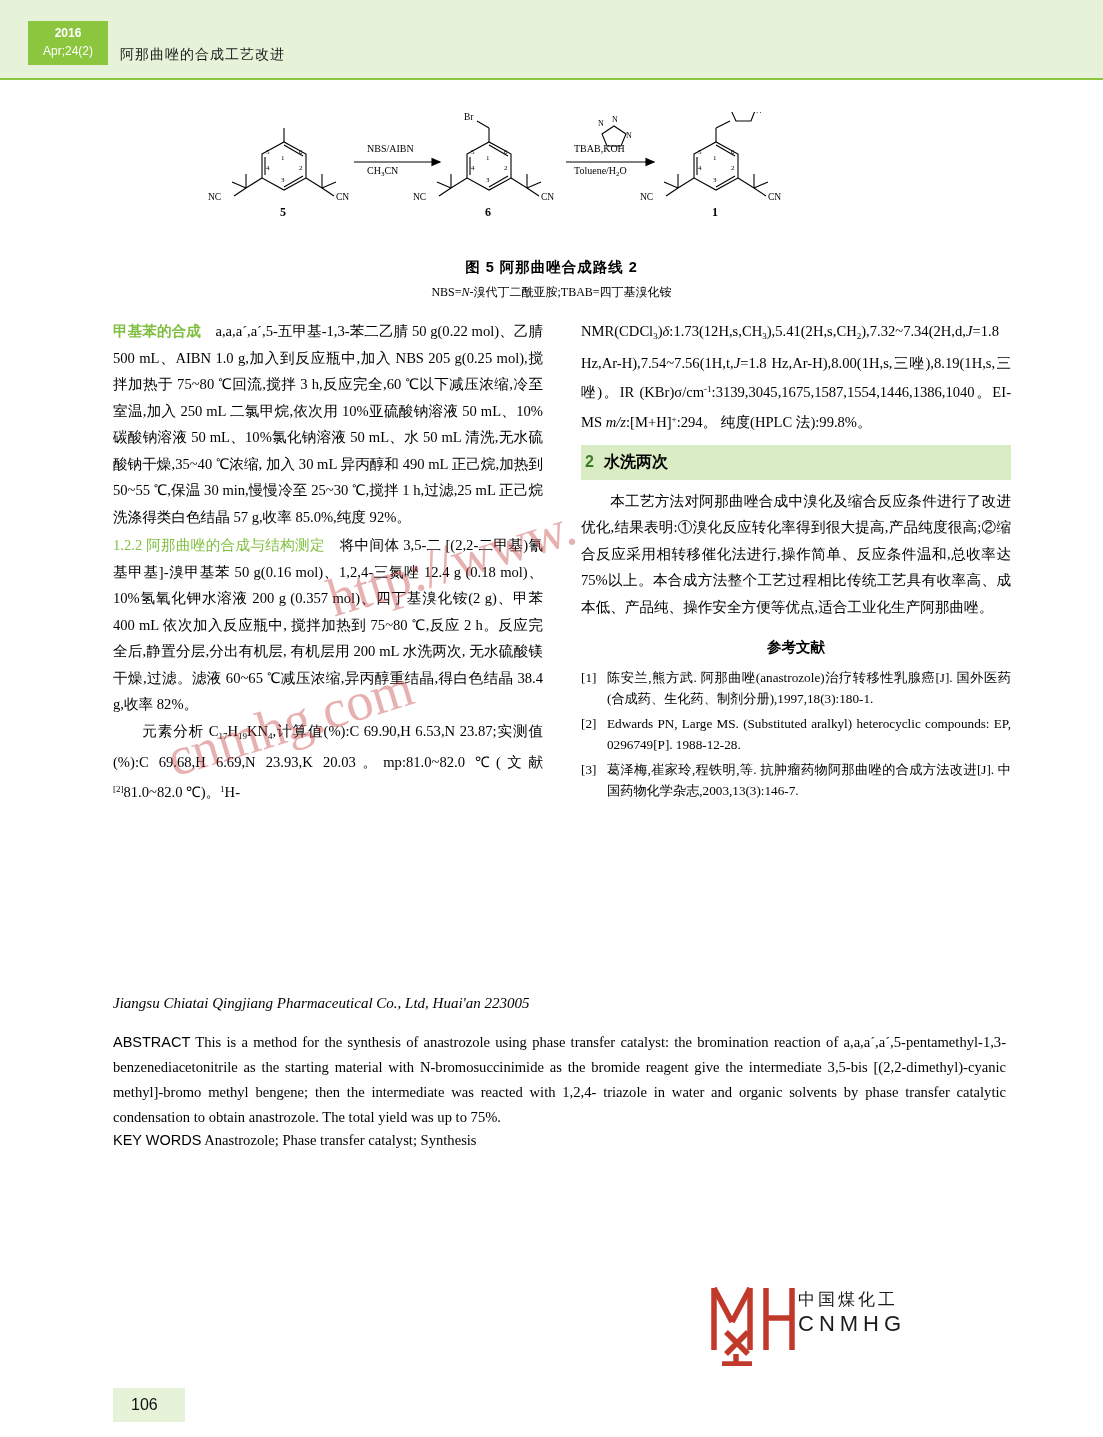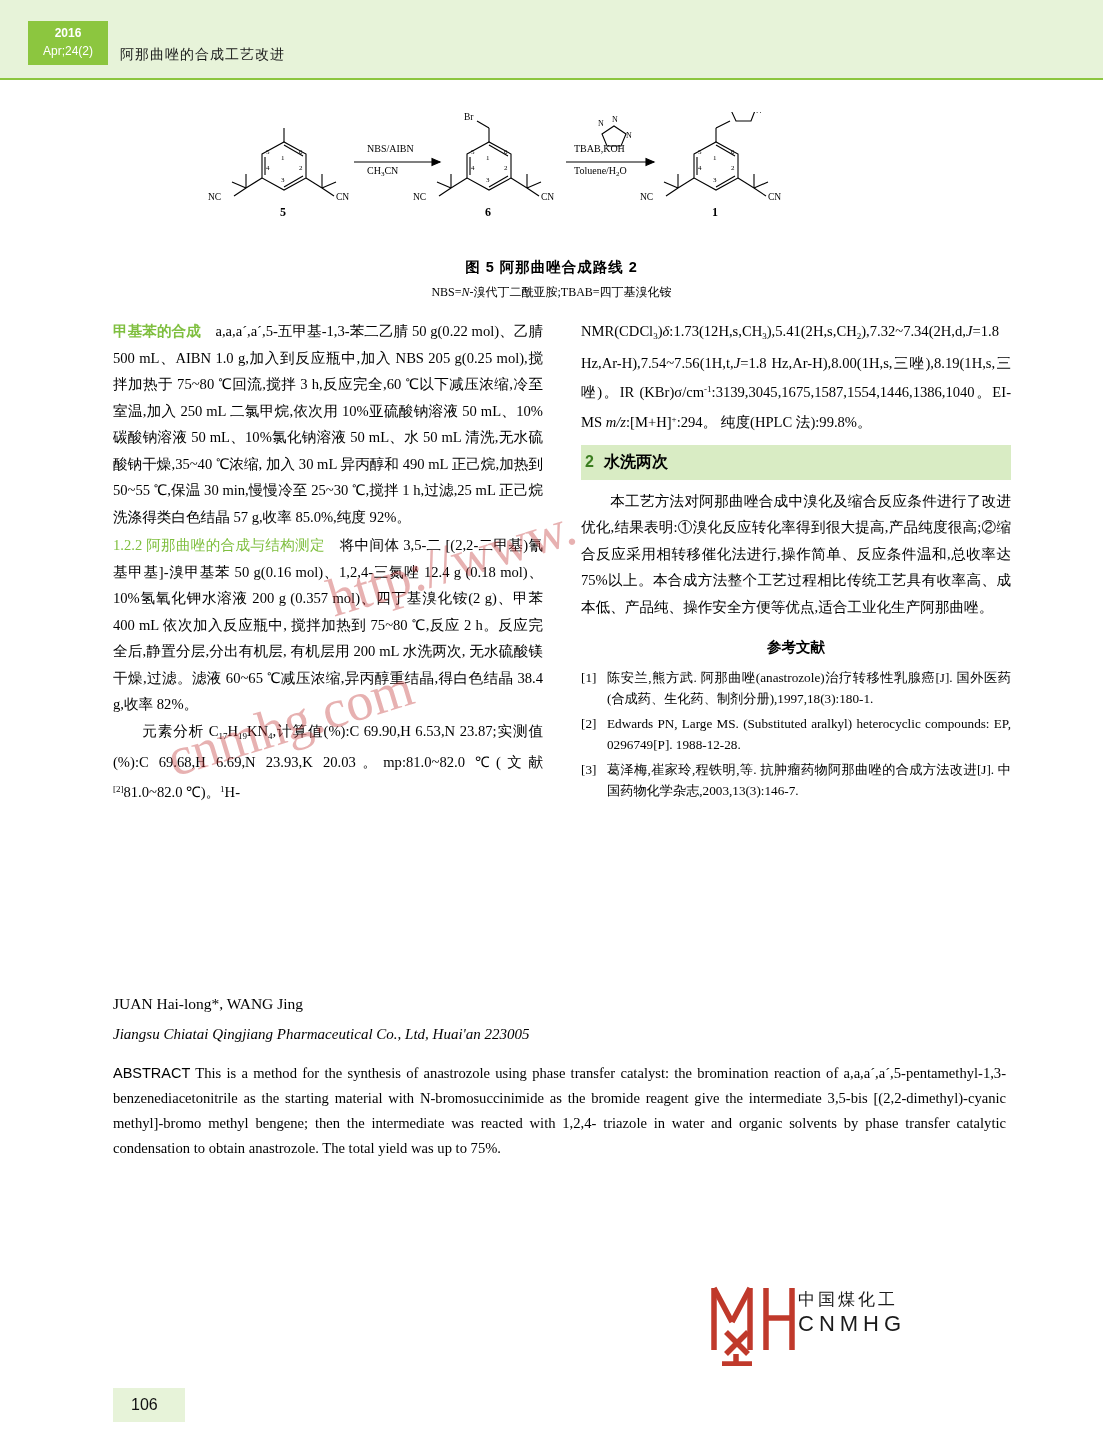--- a/index.html
+++ b/index.html
@@ -407,25 +407,28 @@
     <div class="rn">[2]</div>
     <div class="rt">Edwards PN, Large MS.  (Substituted aralkyl) heterocyclic compounds: EP, 0296749[P]. 1988-12-28.</div>
   </div>
   <div class="ref">
     <div class="rn">[3]</div>
     <div class="rt">葛泽梅,崔家玲,程铁明,等. 抗肿瘤药物阿那曲唑的合成方法改进[J]. 中国药物化学杂志,2003,13(3):146-7.</div>
   </div>
 </div>
 
 <div class="en-block">
-  <div class="en-authors">JUAN Hai-long*, WANG Jing</div>
   <div class="en-affil">Jiangsu Chiatai Qingjiang Pharmaceutical Co., Ltd, Huai'an 223005</div>
   <div class="en-abs">
     <span class="lbl">ABSTRACT</span>
     <span>This is a method for the synthesis of anastrozole using phase transfer catalyst: the bromination reaction of a,a,a´,a´,5-pentamethyl-1,3-benzenediacetonitrile as the starting material with N-bromosuccinimide as the bromide reagent give the intermediate 3,5-bis  [(2,2-dimethyl)-cyanic methyl]-bromo methyl bengene; then the intermediate was reacted with 1,2,4- triazole in water and organic solvents by phase transfer catalytic condensation to obtain anastrozole. The total yield was up to 75%.</span>
+  </div>
+  <div class="en-kw">
+    <span class="lbl">KEY WORDS</span>
+    <span>Anastrozole; Phase transfer catalyst; Synthesis</span>
   </div>
 </div>
 
 <svg class="logo" viewBox="0 0 230 86">
   <g stroke="#c0392b" stroke-width="5.5" fill="none">
     <line x1="14" y1="8" x2="14" y2="70"></line>
     <line x1="14" y1="8" x2="32" y2="42"></line>
     <line x1="50" y1="8" x2="32" y2="42"></line>
     <line x1="50" y1="8" x2="50" y2="70"></line>
     <line x1="66" y1="8" x2="66" y2="70"></line>

